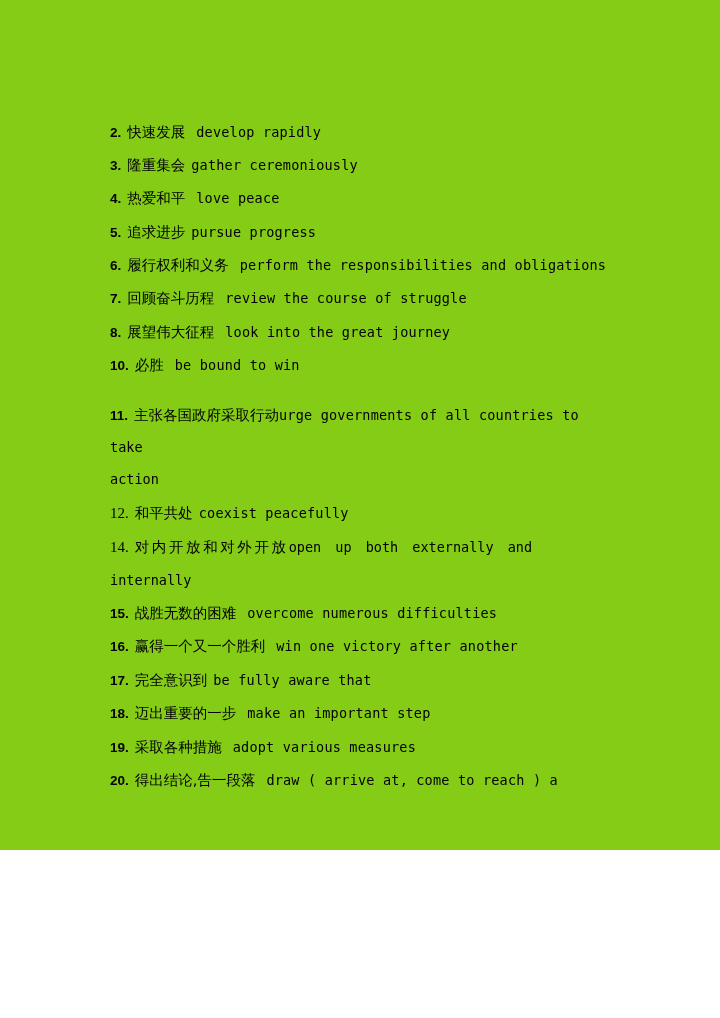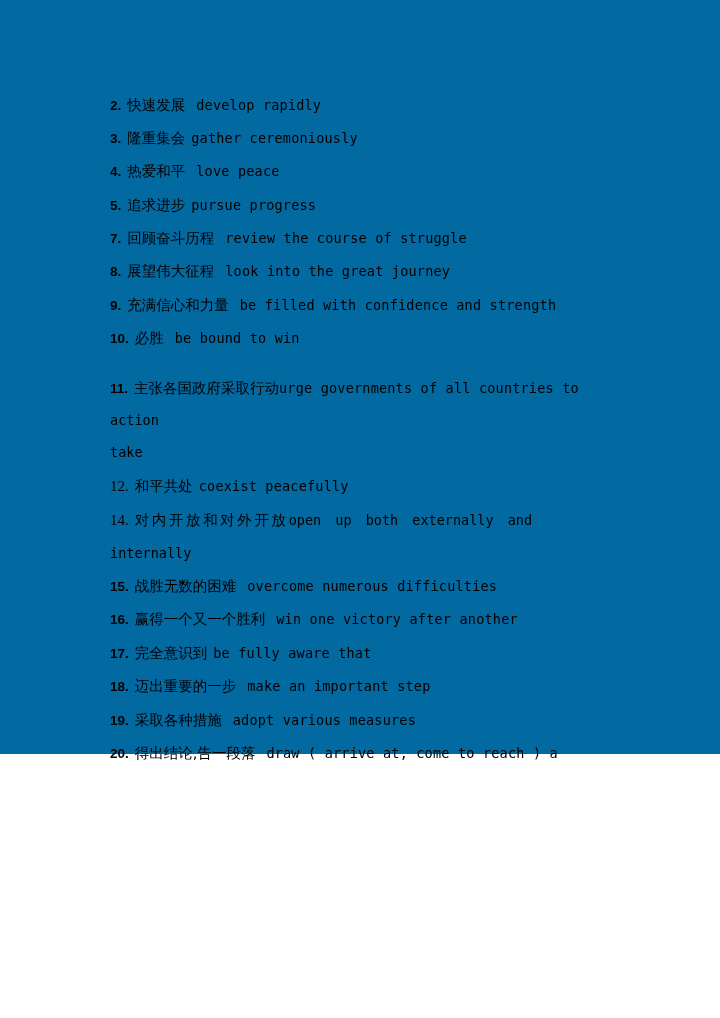--- a/index.html
+++ b/index.html
@@ -10,24 +10,24 @@
   body {
     width: 720px;
     height: 1018px;
     font-family: "Liberation Serif", serif;
     color: #000000;
     overflow: hidden;
   }
   .page {
     position: relative;
     width: 720px;
-    height: 754px;
-    background: #0369a1;
+    height: 850px;
+    background: #84cc16;
     box-sizing: border-box;
-    padding: 88px 74px 0 110px;
+    padding: 115px 74px 0 110px;
   }
   .doc-body {
     width: 536px;
   }
   .entry {
     margin: 0 0 0 0;
     padding: 0;
     line-height: 1.0;
     font-size: 14.5px;
   }
@@ -100,53 +100,53 @@
         <span class="num">4.</span><span class="gap-sm"></span><span class="cn">热爱和平</span><span class="gap-md"></span><span class="en">love peace</span>
       </span>
     </div>
 
     <div class="entry">
       <span class="entry-line">
         <span class="num">5.</span><span class="gap-sm"></span><span class="cn">追求进步</span><span class="gap-sm"></span><span class="en">pursue progress</span>
       </span>
     </div>
 
+    <div class="entry">
+      <span class="entry-line">
+        <span class="num">6.</span><span class="gap-sm"></span><span class="cn">履行权利和义务</span><span class="gap-md"></span><span class="en">perform the responsibilities and obligations</span>
+      </span>
+    </div>
 
     <div class="entry">
       <span class="entry-line">
         <span class="num">7.</span><span class="gap-sm"></span><span class="cn">回顾奋斗历程</span><span class="gap-md"></span><span class="en">review the course of struggle</span>
       </span>
     </div>
 
     <div class="entry">
       <span class="entry-line">
         <span class="num">8.</span><span class="gap-sm"></span><span class="cn">展望伟大征程</span><span class="gap-md"></span><span class="en">look into the great journey</span>
       </span>
     </div>
 
-    <div class="entry">
-      <span class="entry-line">
-        <span class="num">9.</span><span class="gap-sm"></span><span class="cn">充满信心和力量</span><span class="gap-md"></span><span class="en">be filled with confidence and strength</span>
-      </span>
-    </div>
 
     <div class="entry">
       <span class="entry-line">
         <span class="num">10.</span><span class="gap-sm"></span><span class="cn">必胜</span><span class="gap-md"></span><span class="en">be bound to win</span>
       </span>
     </div>
 
     <div class="spacer-block"></div>
 
     <div class="entry">
       <span class="entry-line">
         <span class="num">11.</span><span class="gap-sm"></span><span class="cn">主张各国政府采取行动</span><span class="en">urge governments of all countries to</span>
       </span>
+      <span class="cont">take</span>
       <span class="cont">action</span>
-      <span class="cont">take</span>
     </div>
 
     <div class="entry">
       <span class="entry-line">
         <span class="num-plain">12.</span><span class="gap-sm"></span><span class="cn">和平共处</span><span class="gap-sm"></span><span class="en">coexist peacefully</span>
       </span>
     </div>
 
     <div class="entry">
       <span class="entry-line">

